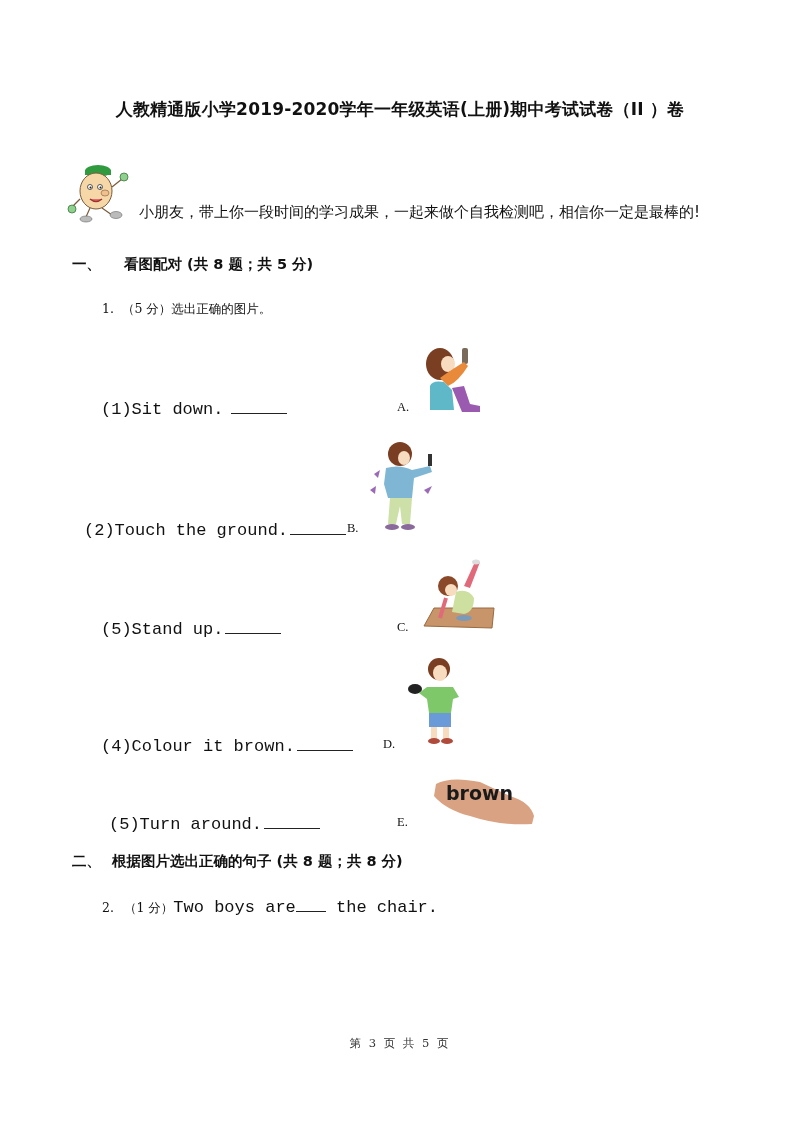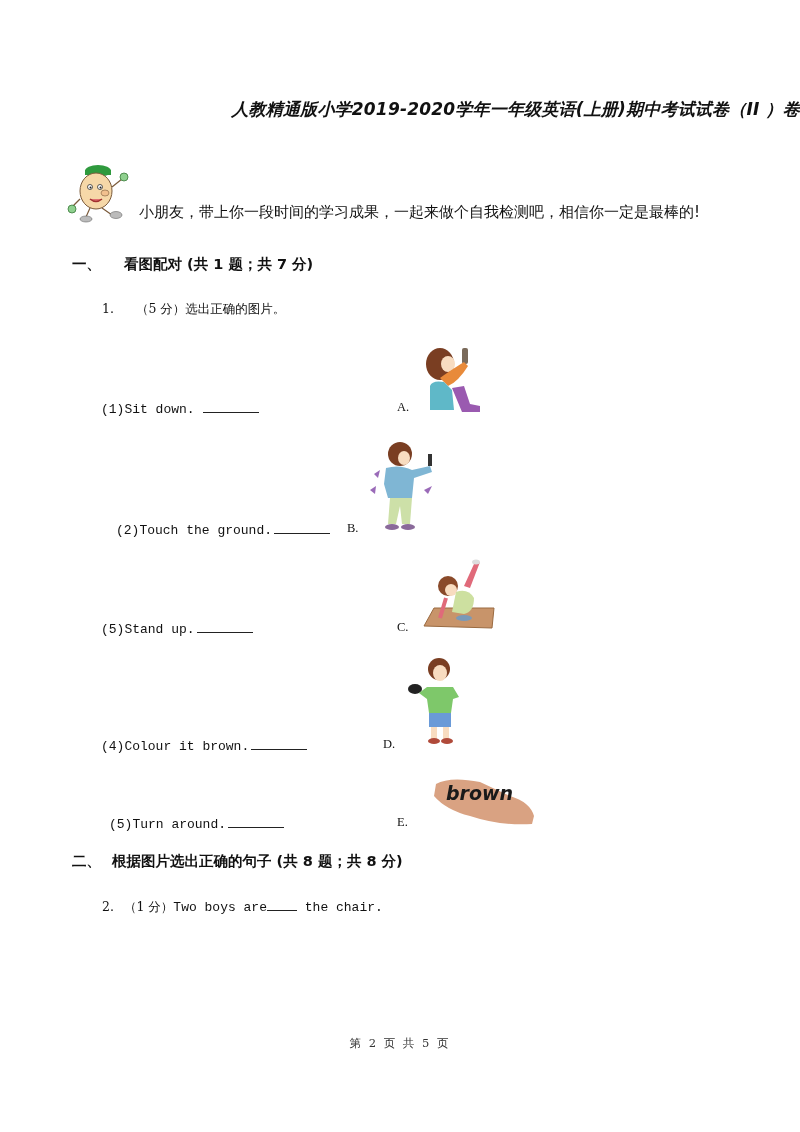--- a/index.html
+++ b/index.html
@@ -1,24 +1,24 @@
 <!DOCTYPE html>
 <html><head>
 <meta charset="utf-8">
 <style>
   html, body { margin: 0; padding: 0; background: #ffffff; }
   body { width: 800px; height: 1132px; position: relative; overflow: hidden;
          font-family: "DejaVu Serif", "Liberation Serif", serif; color: #111; }
   .abs { position: absolute; }
-  .title { left: 0; width: 800px; top: 98px; text-align: right; font-size: 17px; font-weight: bold;
-           font-family: "DejaVu Sans", "Liberation Sans", sans-serif; letter-spacing: 0.2px; font-style: italic; }
+  .title { left: 0; width: 800px; top: 98px; text-align: center; font-size: 17px; font-weight: bold;
+           font-family: "DejaVu Sans", "Liberation Sans", sans-serif; letter-spacing: 0.2px; }
   .intro { left: 139px; top: 203px; font-size: 15px; font-family: "DejaVu Sans", "Liberation Sans", sans-serif; }
   .section { font-size: 14.5px; font-weight: bold; font-family: "DejaVu Sans", "Liberation Sans", sans-serif; }
   .q { font-size: 12.5px; }
-  .item { font-size: 13px; font-family: "Liberation Mono", "DejaVu Sans Mono", monospace; }
+  .item { font-size: 17px; font-family: "Liberation Mono", "DejaVu Sans Mono", monospace; }
   .blank { display: inline-block; width: 56px; border-bottom: 1px solid #222; height: 12px; vertical-align: baseline; margin-left: 2px; }
   .blank-short { display: inline-block; width: 30px; border-bottom: 1px solid #222; height: 12px; vertical-align: baseline; }
   .opt { font-size: 12.5px; font-family: "Liberation Serif", serif; }
   .footer { left: 0; width: 800px; top: 1036px; text-align: center; font-size: 11.5px; color: #333; letter-spacing: 2px; }
   svg { display: block; }
   .brown-label { font-family: "DejaVu Sans", "Liberation Sans", sans-serif; font-weight: bold; }
 </style>
 </head>
 <body>
 
@@ -42,32 +42,32 @@
     <path d="M24 45 L20 54 M36 45 L46 52" stroke="#7a5a3a" stroke-width="1.2"></path>
     <ellipse cx="20" cy="56" rx="6" ry="3" fill="#bbb" stroke="#666" stroke-width="0.6"></ellipse>
     <ellipse cx="50" cy="52" rx="6" ry="3.5" fill="#bbb" stroke="#666" stroke-width="0.6"></ellipse>
   </svg>
 </div>
 
 <div class="abs intro">小朋友，带上你一段时间的学习成果，一起来做个自我检测吧，相信你一定是最棒的!</div>
 
 <div class="abs section" style="left:72px; top:255px;">
   <span>一、</span>
-  <span style="margin-left:18px;">看图配对 (共 1 题；共 7 分)</span>
+  <span style="margin-left:18px;">看图配对 (共 8 题；共 5 分)</span>
 </div>
 
 <div class="abs q" style="left:102px; top:301px;">
   <span>1.</span>
-  <span style="margin-left:18px;">（5 分）</span><span>选出正确的图片。</span>
+  <span style="margin-left:4px;">（5 分）</span><span>选出正确的图片。</span>
 </div>
 
 <div class="abs item" style="left:101px; top:400px;">
   <span>(1)Sit down.</span><span class="blank" style="margin-left:8px;"></span>
 </div>
-<div class="abs item" style="left:116px; top:521px;text-align:right;">
+<div class="abs item" style="left:84px; top:521px;text-align:right;">
   <span>(2)Touch the ground.</span><span class="blank"></span>
 </div>
 <div class="abs item" style="left:101px; top:620px;">
   <span>(5)Stand up.</span><span class="blank"></span>
 </div>
 <div class="abs item" style="left:101px; top:737px;">
   <span>(4)Colour it brown.</span><span class="blank"></span>
 </div>
 <div class="abs item" style="left:109px; top:815px;">
   <span>(5)Turn around.</span><span class="blank"></span>
@@ -123,30 +123,30 @@
     <ellipse cx="10" cy="34" rx="7" ry="5" fill="#222"></ellipse>
     <path d="M22 32 L48 32 L54 42 L48 44 L46 58 L24 58 L22 44 L14 38 Z" fill="#7ec86a"></path>
     <rect x="24" y="58" width="22" height="14" fill="#6a9ad8"></rect>
     <rect x="26" y="72" width="6" height="12" fill="#f8dcc0"></rect>
     <rect x="38" y="72" width="6" height="12" fill="#f8dcc0"></rect>
     <ellipse cx="29" cy="86" rx="6" ry="3" fill="#b04a3a"></ellipse>
     <ellipse cx="42" cy="86" rx="6" ry="3" fill="#b04a3a"></ellipse>
   </svg>
 </div>
 
-<div class="abs" style="left:420px; top:772px; width:120px; height:56px;font-style:italic;">
+<div class="abs" style="left:420px; top:772px; width:120px; height:56px;">
   <svg width="120" height="56" viewBox="0 0 120 56">
     <path d="M16 12 Q30 4 60 10 L90 24 Q110 30 114 44 L112 52 Q80 54 50 44 Q26 38 14 24 Z" fill="#d9a282"></path>
     <text x="26" y="28" font-size="19" class="brown-label" fill="#1a1a1a">brown</text>
   </svg>
 </div>
 
 <div class="abs section" style="left:72px; top:852px;">
   <span>二、</span>
   <span style="margin-left:6px;">根据图片选出正确的句子 (共 8 题；共 8 分)</span>
 </div>
 
 <div class="abs q" style="left:102px; top:898px;">
   <span>2.</span>
   <span style="margin-left:6px;">（1 分）</span><span class="item">Two boys are</span><span class="blank-short"></span><span class="item"> the chair.</span>
 </div>
 
-<div class="abs footer">第 2 页 共 5 页</div>
+<div class="abs footer">第 3 页 共 5 页</div>
 
 </body></html>

